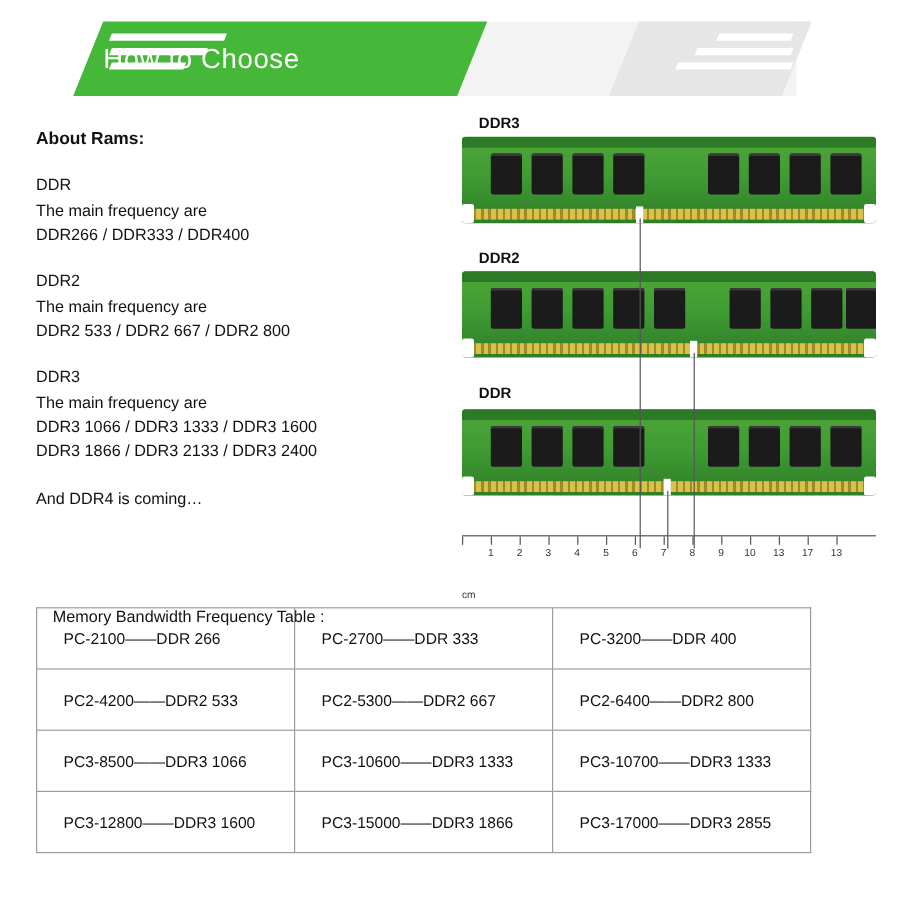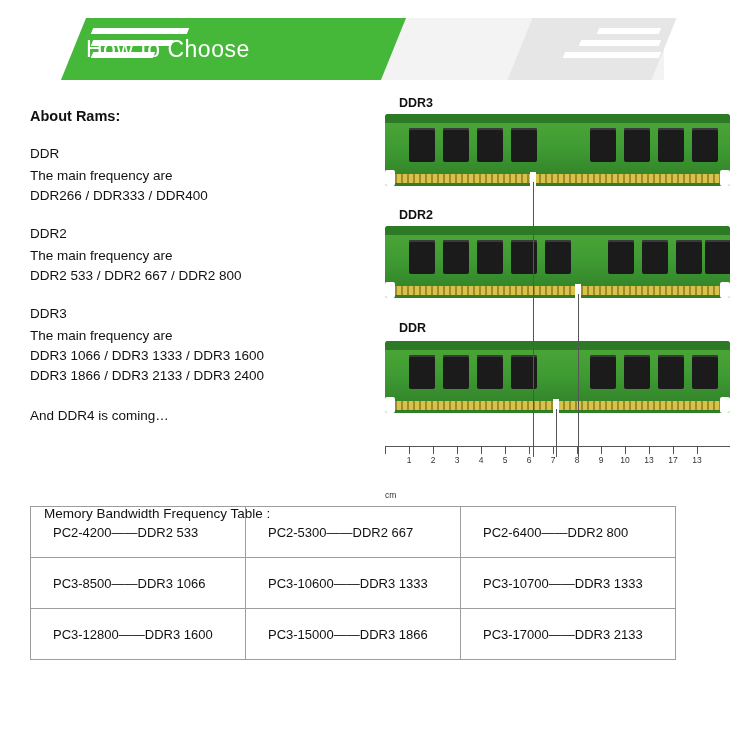--- a/index.html
+++ b/index.html
@@ -405,28 +405,33 @@
     <div class="tick" style="left:312px;"></div>
       <div class="ticklabel" style="left:312px;">13</div>
   </div>
 </div>
 
 <div class="table-caption">Memory Bandwidth Frequency Table :</div>
 
 <table class="bw">
   <tbody>
     <tr>
+      <td>PC-2100——DDR 266</td>
+      <td>PC-2700——DDR 333</td>
+      <td>PC-3200——DDR 400</td>
+    </tr>
+    <tr>
       <td>PC2-4200——DDR2 533</td>
       <td>PC2-5300——DDR2 667</td>
       <td>PC2-6400——DDR2 800</td>
     </tr>
     <tr>
       <td>PC3-8500——DDR3 1066</td>
       <td>PC3-10600——DDR3 1333</td>
       <td>PC3-10700——DDR3 1333</td>
     </tr>
     <tr>
       <td>PC3-12800——DDR3 1600</td>
       <td>PC3-15000——DDR3 1866</td>
-      <td>PC3-17000——DDR3 2133</td>
+      <td>PC3-17000——DDR3 2855</td>
     </tr>
   </tbody>
 </table>
 
 </body></html>

